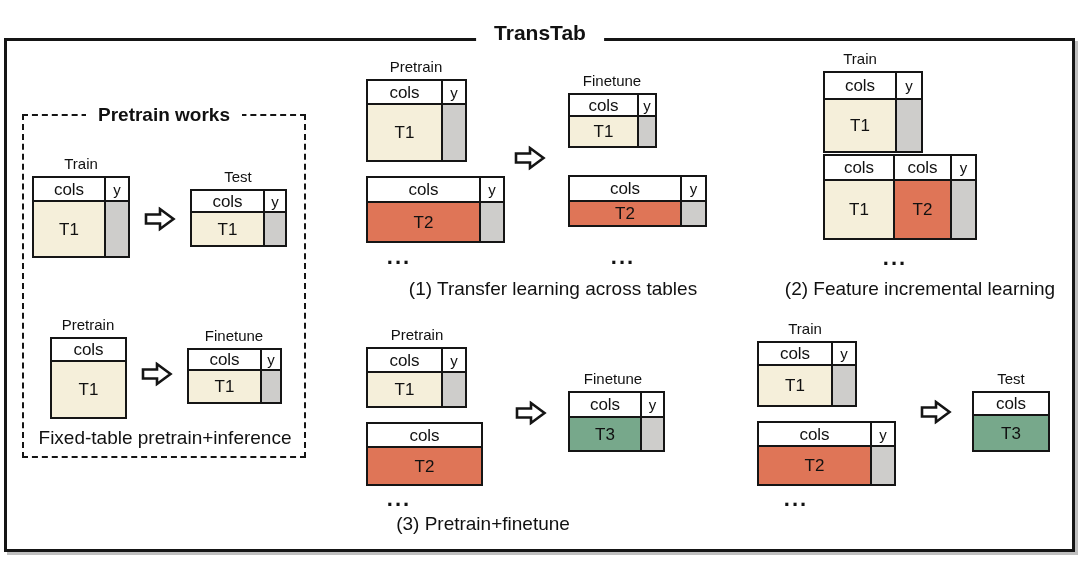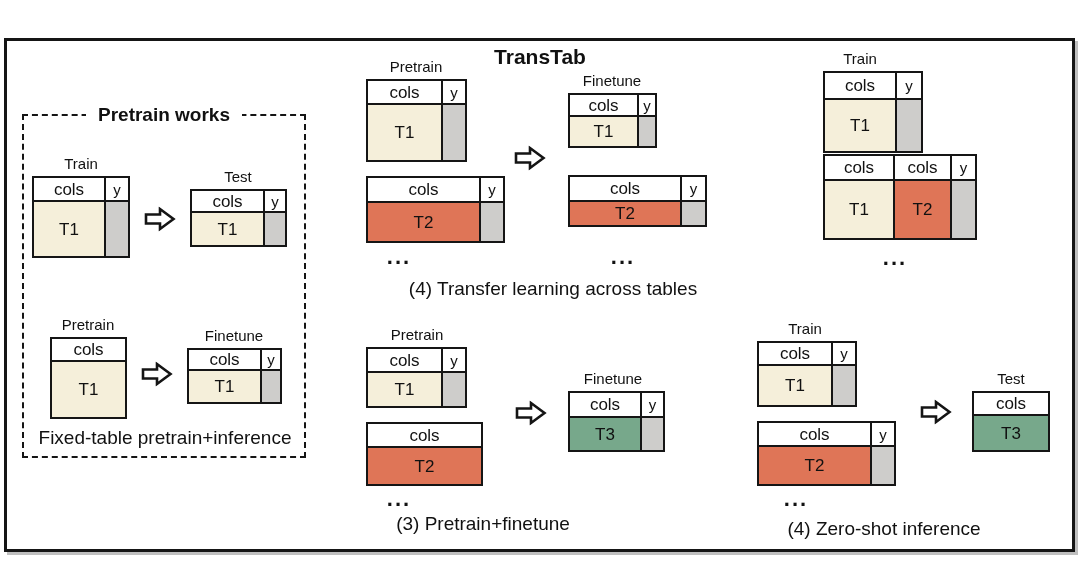--- a/index.html
+++ b/index.html
@@ -8,21 +8,21 @@
     font-family:"Liberation Sans", sans-serif;color:#111;overflow:hidden;
   }
   
   .frame{
     position:absolute;left:4px;top:38px;width:1065px;height:508px;
     border:3px solid #151515;box-shadow:3px 3px 0 rgba(0,0,0,.25);
   }
   .frame-title{
     position:absolute;left:540px;top:20px;transform:translateX(-50%);
     background:#ffffff;padding:0 18px;font-size:21px;font-weight:bold;
-    white-space:nowrap;z-index:5;line-height:26px;margin-top:24px;
+    white-space:nowrap;z-index:5;line-height:26px;
   }
   
   .dashed-box{
     position:absolute;left:22px;top:114px;width:280px;height:340px;
     border:2.5px dashed #151515;
   }
   .dashed-title{
     position:absolute;left:50%;top:-14px;transform:translateX(-50%);
     background:#ffffff;padding:0 12px;font-size:19px;font-weight:bold;
     white-space:nowrap;line-height:26px;
@@ -132,38 +132,39 @@
     <div style="background: rgb(245, 239, 218);">T1</div>
     <div style="background: rgb(206, 205, 203);"></div>
   </div>
   <div class="tbl tbl2" style="left:568px;top:175px;width:139px;height:52px;--yw:23px;--hh:23px">
     <div>cols</div>
     <div class="ylab">y</div>
     <div style="background: rgb(223, 117, 87);">T2</div>
     <div style="background: rgb(206, 205, 203);"></div>
   </div>
   <div class="dots" style="left:623px;top:257px">...</div>
-  <div class="caption" style="left:553px;top:289px">(4) Transfer learning across tables</div>
+  <div class="caption" style="left:553px;top:289px">(1) Transfer learning across tables</div>
 
   <div class="stage" style="left:860px;top:50px">Train</div>
   <div class="tbl tbl2" style="left:823px;top:71px;width:100px;height:82px;--yw:24px;--hh:25px">
     <div>cols</div>
     <div class="ylab">y</div>
     <div style="background: rgb(245, 239, 218);">T1</div>
     <div style="background: rgb(206, 205, 203);"></div>
   </div>
   <div class="tbl tbl3" style="left:823px;top:154px;width:154px;height:86px;--c2w:55px;--yw:23px;--hh:23px">
     <div>cols</div>
     <div>cols</div>
     <div class="ylab">y</div>
     <div style="background: rgb(245, 239, 218);">T1</div>
     <div style="background: rgb(223, 117, 87);">T2</div>
     <div style="background: rgb(206, 205, 203);"></div>
   </div>
   <div class="dots" style="left:895px;top:258px">...</div>
+  <div class="caption" style="left:920px;top:289px">(2) Feature incremental learning</div>
 
   <div class="stage" style="left:417px;top:326px">Pretrain</div>
   <div class="tbl tbl2" style="left:366px;top:347px;width:101px;height:61px;--yw:22px;--hh:22px">
     <div>cols</div>
     <div class="ylab">y</div>
     <div style="background: rgb(245, 239, 218);">T1</div>
     <div style="background: rgb(206, 205, 203);"></div>
   </div>
   <div class="tbl tbl1" style="left:366px;top:422px;width:117px;height:64px;--hh:22px">
     <div>cols</div>
@@ -201,15 +202,14 @@
   <div class="arrow" style="left:936px;top:414px">
     <svg width="32" height="25" viewBox="0 0 32 25">
         <path d="M2 8 H16 V2.5 L29.5 12.5 L16 22.5 V17 H2 Z" fill="#fff" stroke="#151515" stroke-width="2.6" stroke-linejoin="miter"></path>
       </svg>
   </div>
   <div class="stage" style="left:1011px;top:370px">Test</div>
   <div class="tbl tbl1" style="left:972px;top:391px;width:78px;height:61px;--hh:21px">
     <div>cols</div>
     <div style="background: rgb(119, 168, 139);">T3</div>
   </div>
-  <div class="caption" style="left:884px;top:529px">(4) Zero-shot inference</div>
 
 </div>
 
 </body></html>

